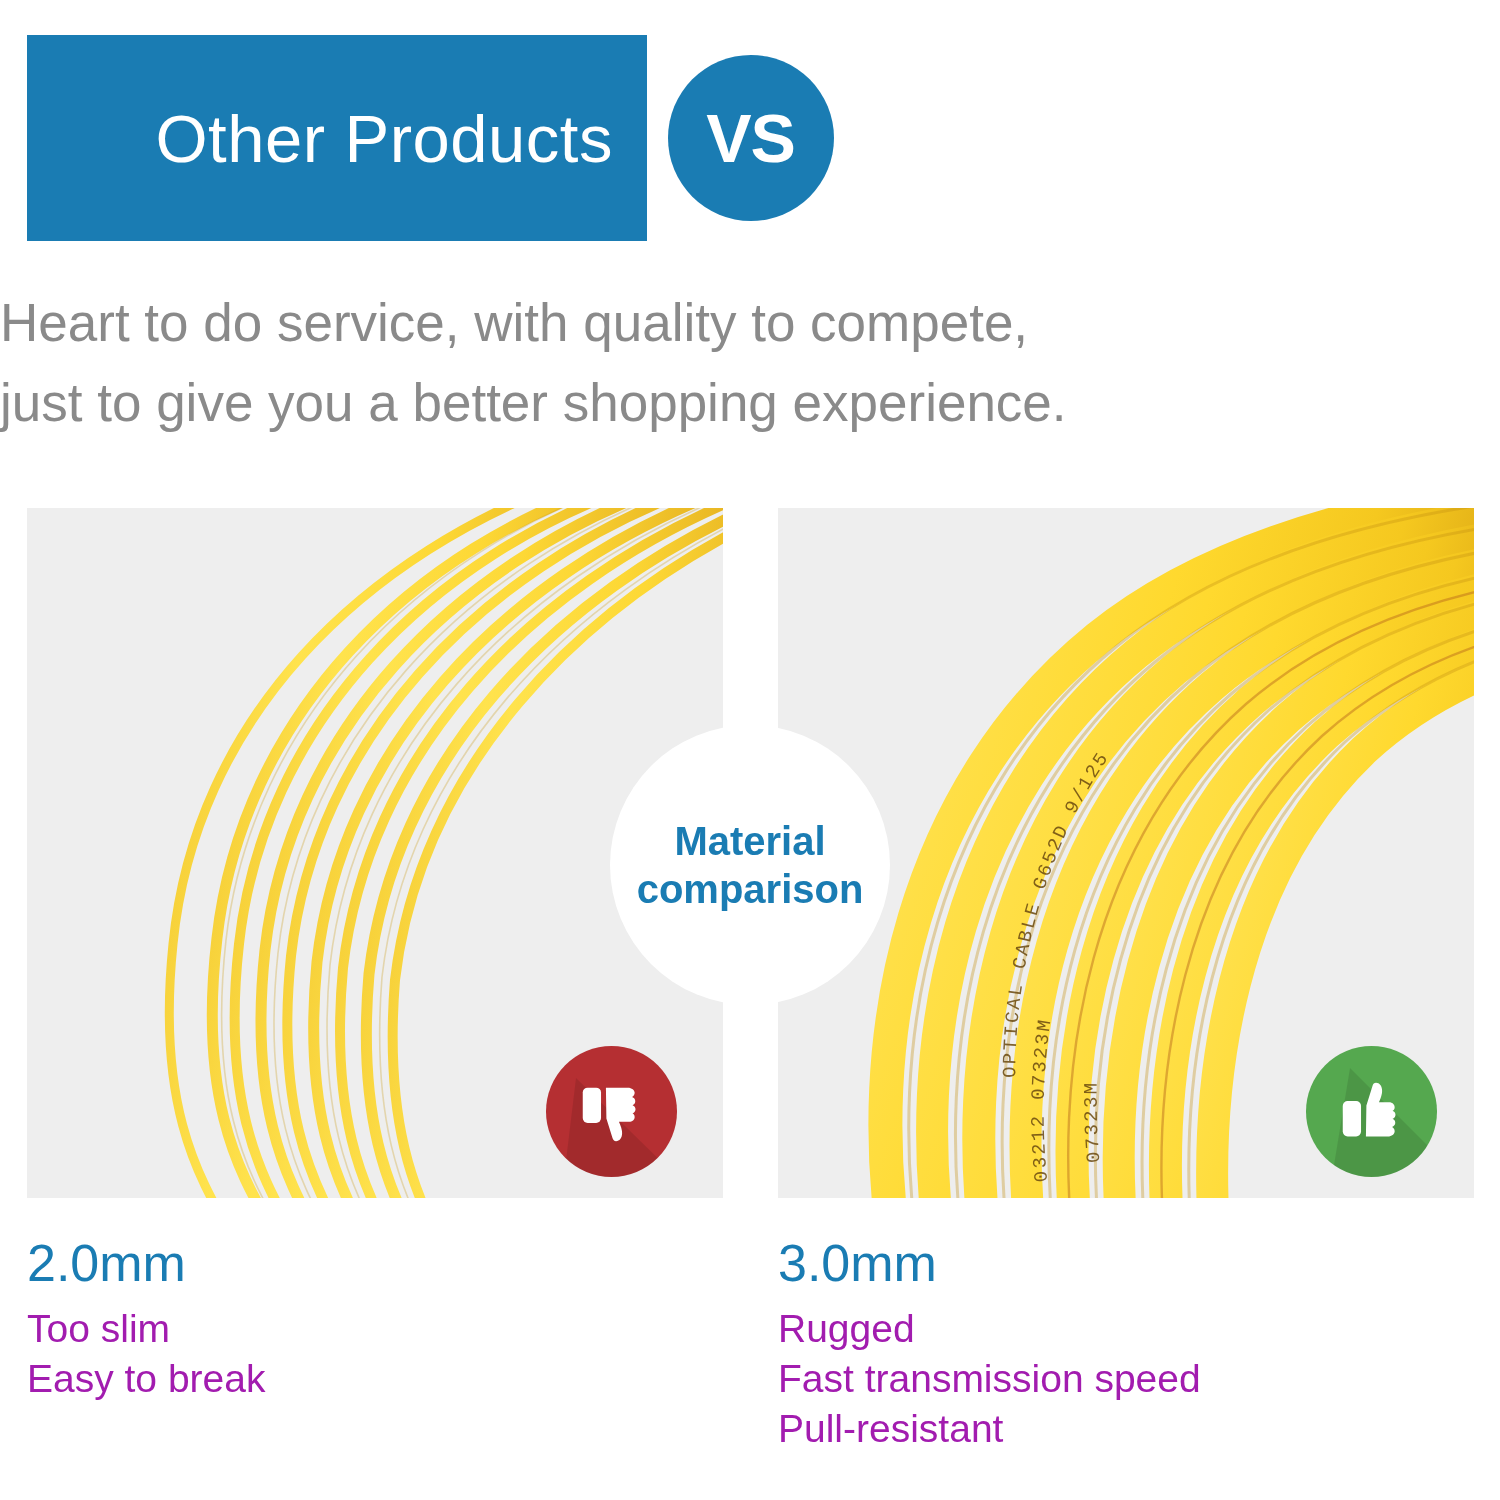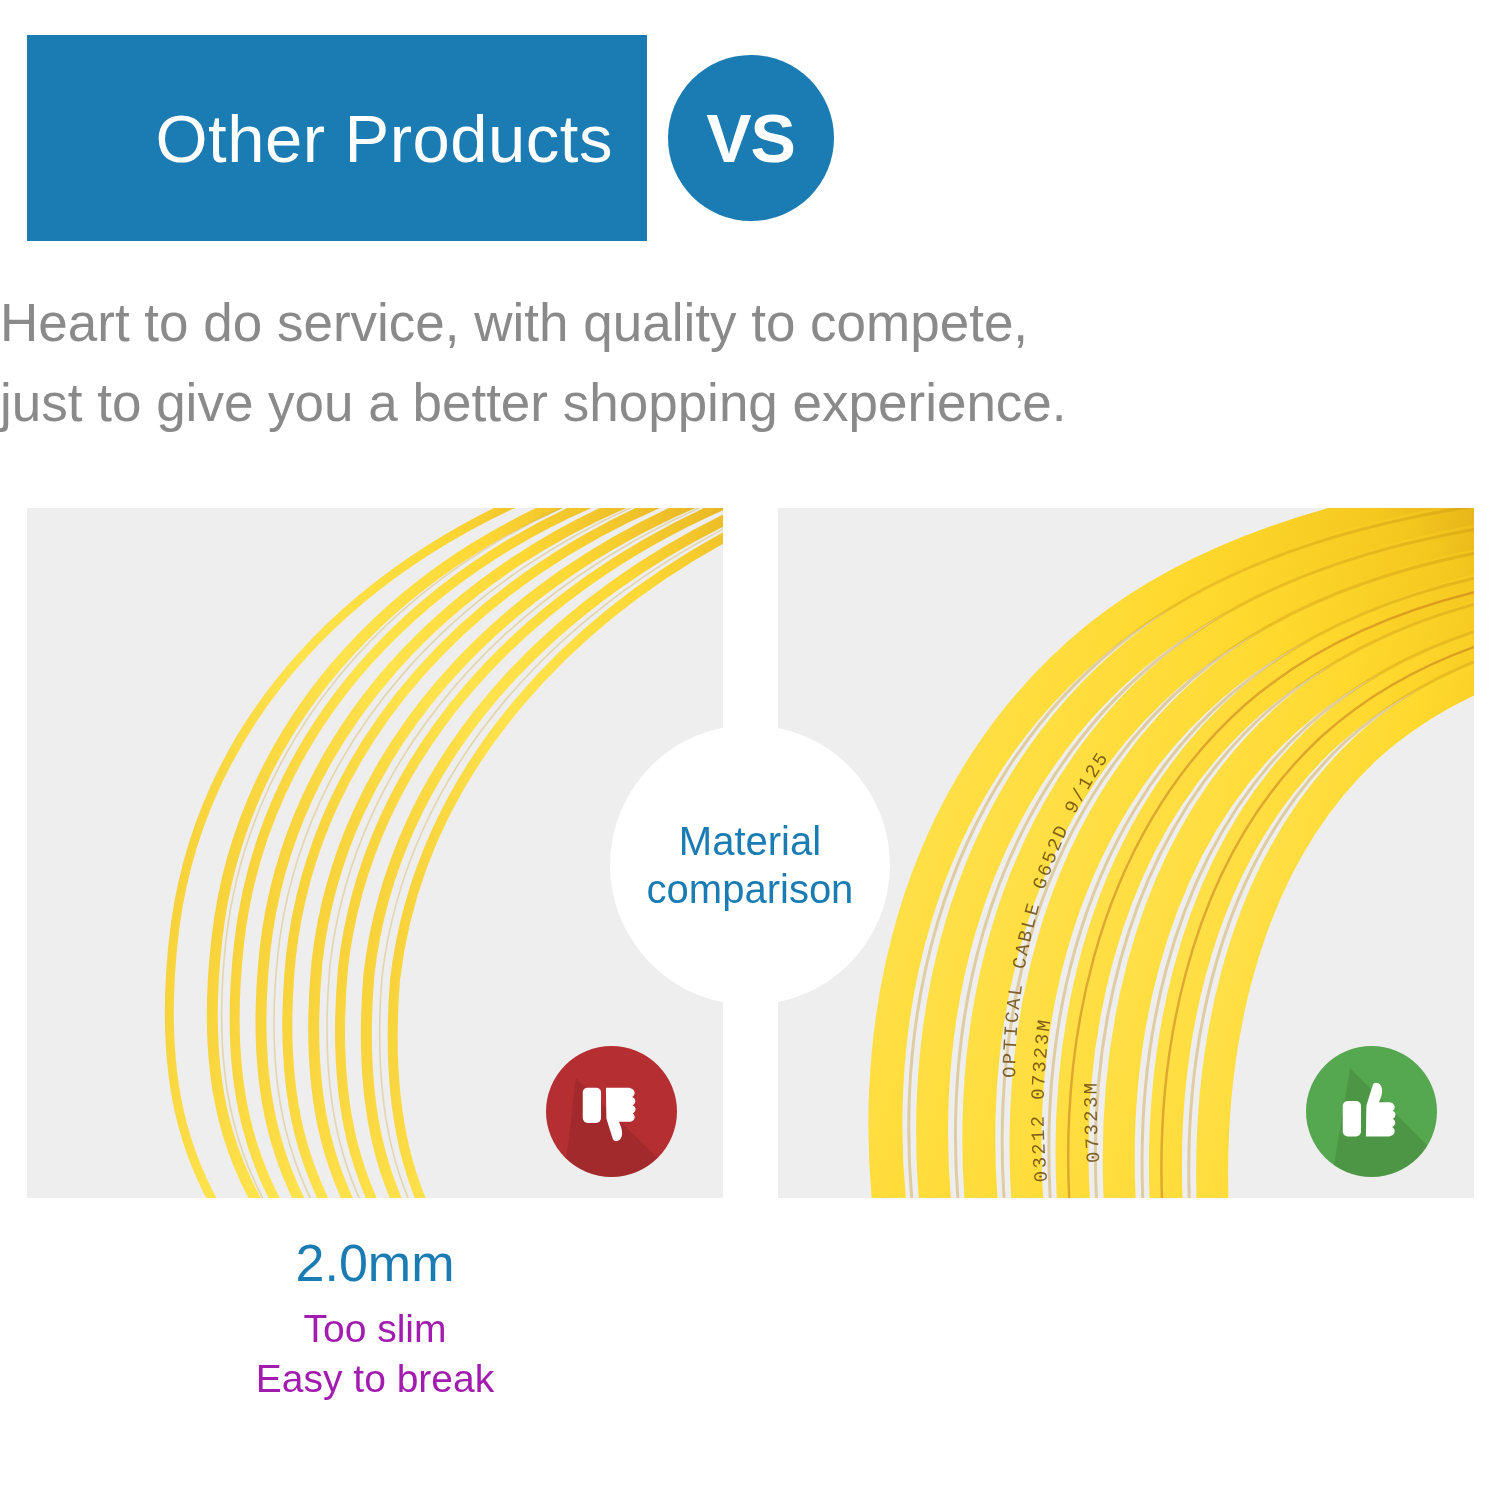--- a/index.html
+++ b/index.html
@@ -150,37 +150,37 @@
     display: flex;
     flex-direction: column;
     align-items: center;
     justify-content: center;
     z-index: 6;
   }
   .material-line {
     color: #1a7cb3;
     font-size: 40px;
     line-height: 48px;
-    font-weight: 400;
+    font-weight: 700;
     white-space: nowrap;
   }
 
   
   .captions {
     position: absolute;
     left: 27px;
     top: 1232px;
     width: 1447px;
     height: 250px;
   }
   .caption-col {
     position: absolute;
     top: 0;
     width: 696px;
-    text-align: center;
+    text-align: left;
   }
   .caption-left  { left: 0; }
   .caption-right { right: 0; }
   .caption-size {
     color: #1a7cb3;
     font-size: 52px;
     font-weight: 400;
     line-height: 62px;
     margin-bottom: 10px;
   }
@@ -329,13 +329,19 @@
     </g>
   </svg>
 </div>
 
 <div class="captions">
   <div class="caption-col caption-left">
     <div class="caption-size">2.0mm</div>
     <div class="caption-feature">Too slim</div>
     <div class="caption-feature">Easy to break</div>
   </div>
+  <div class="caption-col caption-right">
+    <div class="caption-size">3.0mm</div>
+    <div class="caption-feature">Rugged</div>
+    <div class="caption-feature">Fast transmission speed</div>
+    <div class="caption-feature">Pull-resistant</div>
+  </div>
 </div>
 
 </body></html>

